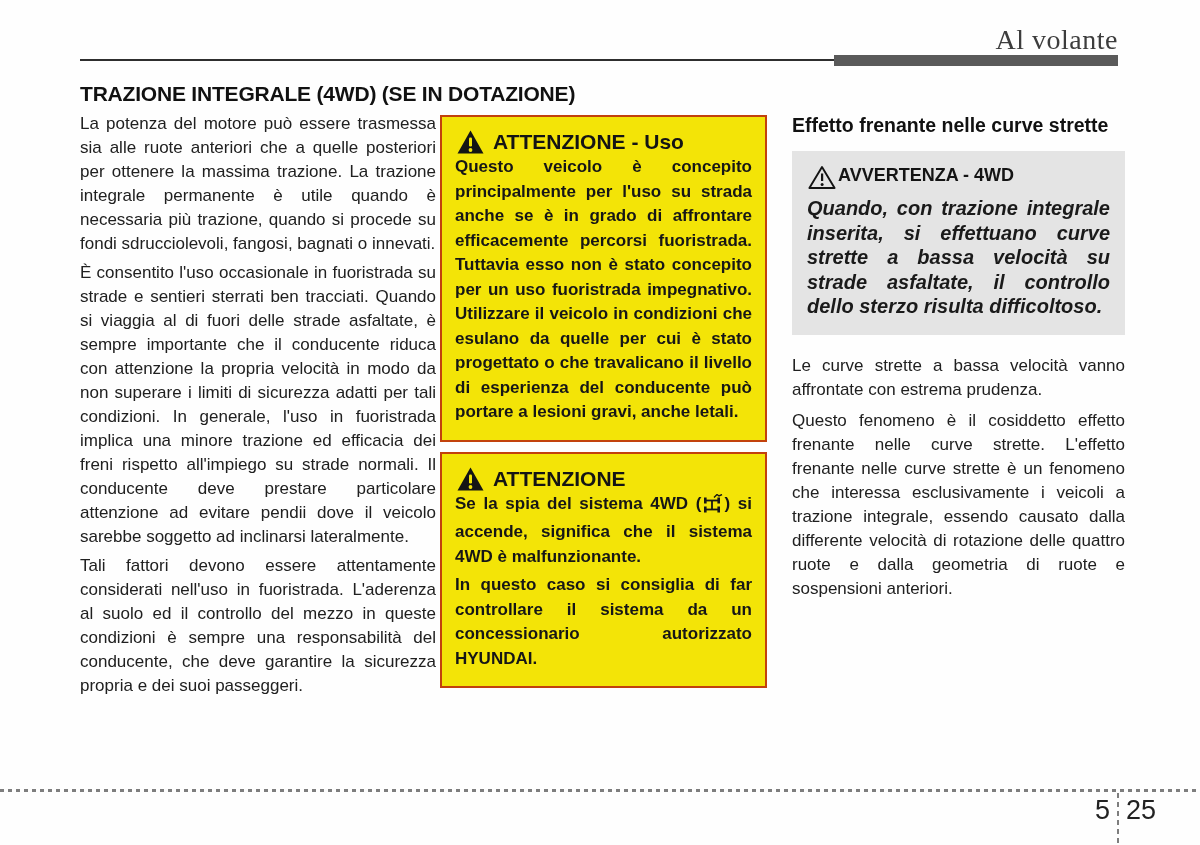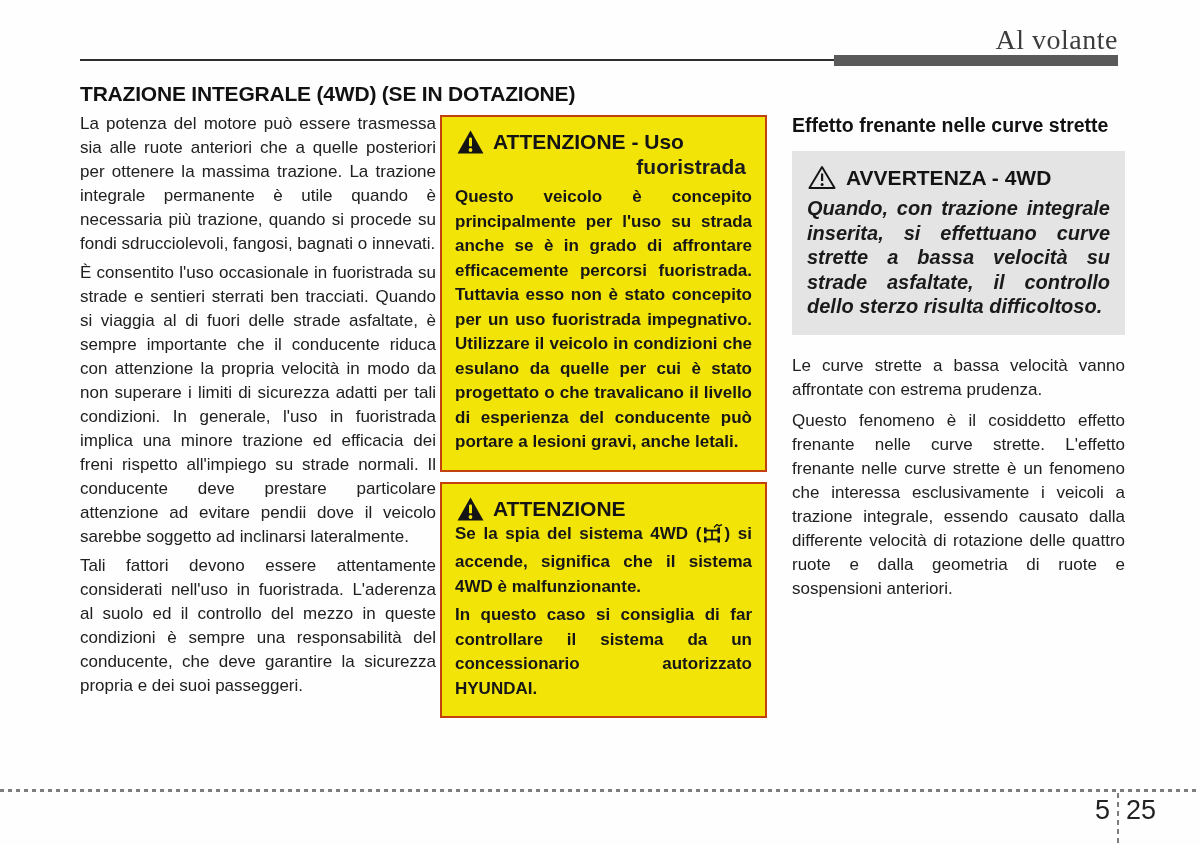--- a/index.html
+++ b/index.html
@@ -29,21 +29,21 @@
   .caution-title-row{display:flex;align-items:center;gap:9px;font-size:21px;font-weight:bold;
                      color:#141414;margin:2px 0 1px 2px;}
   .caution-title-line2{text-align:right;font-size:21px;font-weight:bold;margin:0 6px 6px 0;}
   .caution-body{font-size:17px;line-height:24.5px;font-weight:bold;text-align:justify;color:#161616;}
   .caution-body p{margin:0 0 3px 0;}
   .inline-icon{display:inline-block;vertical-align:-4px;margin:0 1px;}
 
   
   .right-heading{font-size:19.5px;font-weight:bold;line-height:23px;color:#111;margin:2px 0 0 0;}
   .warning-box{background:#e4e4e4;margin-top:14px;padding:14px 15px 16px 15px;box-sizing:border-box;}
-  .warning-title-row{display:flex;align-items:flex-end;gap:10px;font-size:21px;font-weight:bold;
+  .warning-title-row{display:flex;align-items:flex-start;gap:2px;font-size:18px;font-weight:bold;
                      color:#141414;margin:0 0 6px 1px;}
   .warning-body{font-size:20px;line-height:24.5px;font-weight:bold;font-style:italic;
                 text-align:justify;color:#1a1a1a;}
   .right-paras{margin-top:19px;}
   .right-paras p{margin:0 0 7px 0;}
 
   
   .footer-dash-h{position:absolute;left:0;top:789px;width:1200px;height:3px;
     background-image:repeating-linear-gradient(to right,#7e7e7e 0 4px,transparent 4px 8px);}
   .footer-dash-v{position:absolute;left:1117px;top:793px;width:2px;height:52px;
@@ -74,21 +74,20 @@
       <div class="caution-title-row">
         <span style="display:inline-flex;">
           <svg width="27" height="24" viewBox="0 0 27 24">
             <path d="M13.5 0.5 L26.5 23.5 L0.5 23.5 Z" fill="#141414"></path>
             <rect x="12" y="7.5" width="3" height="9" rx="1.2" fill="#f3e407"></rect>
             <circle cx="13.5" cy="20" r="1.9" fill="#f3e407"></circle>
           </svg>
         </span>
         <span>ATTENZIONE - Uso</span>
       </div>
-      <div class="caution-title-line2">fuoristrada</div>
       <div class="caution-body">Questo veicolo è concepito principalmente per l'uso su strada anche se è in grado di affrontare efficacemente percorsi fuoristrada. Tuttavia esso non è stato concepito per un uso fuoristrada impegnativo. Utilizzare il veicolo in condizioni che esulano da quelle per cui è stato progettato o che travalicano il livello di esperienza del conducente può portare a lesioni gravi, anche letali.</div>
     </div>
 
     <div class="caution-box">
       <div class="caution-title-row">
         <span style="display:inline-flex;">
           <svg width="27" height="24" viewBox="0 0 27 24">
             <path d="M13.5 0.5 L26.5 23.5 L0.5 23.5 Z" fill="#141414"></path>
             <rect x="12" y="7.5" width="3" height="9" rx="1.2" fill="#f3e407"></rect>
             <circle cx="13.5" cy="20" r="1.9" fill="#f3e407"></circle>

